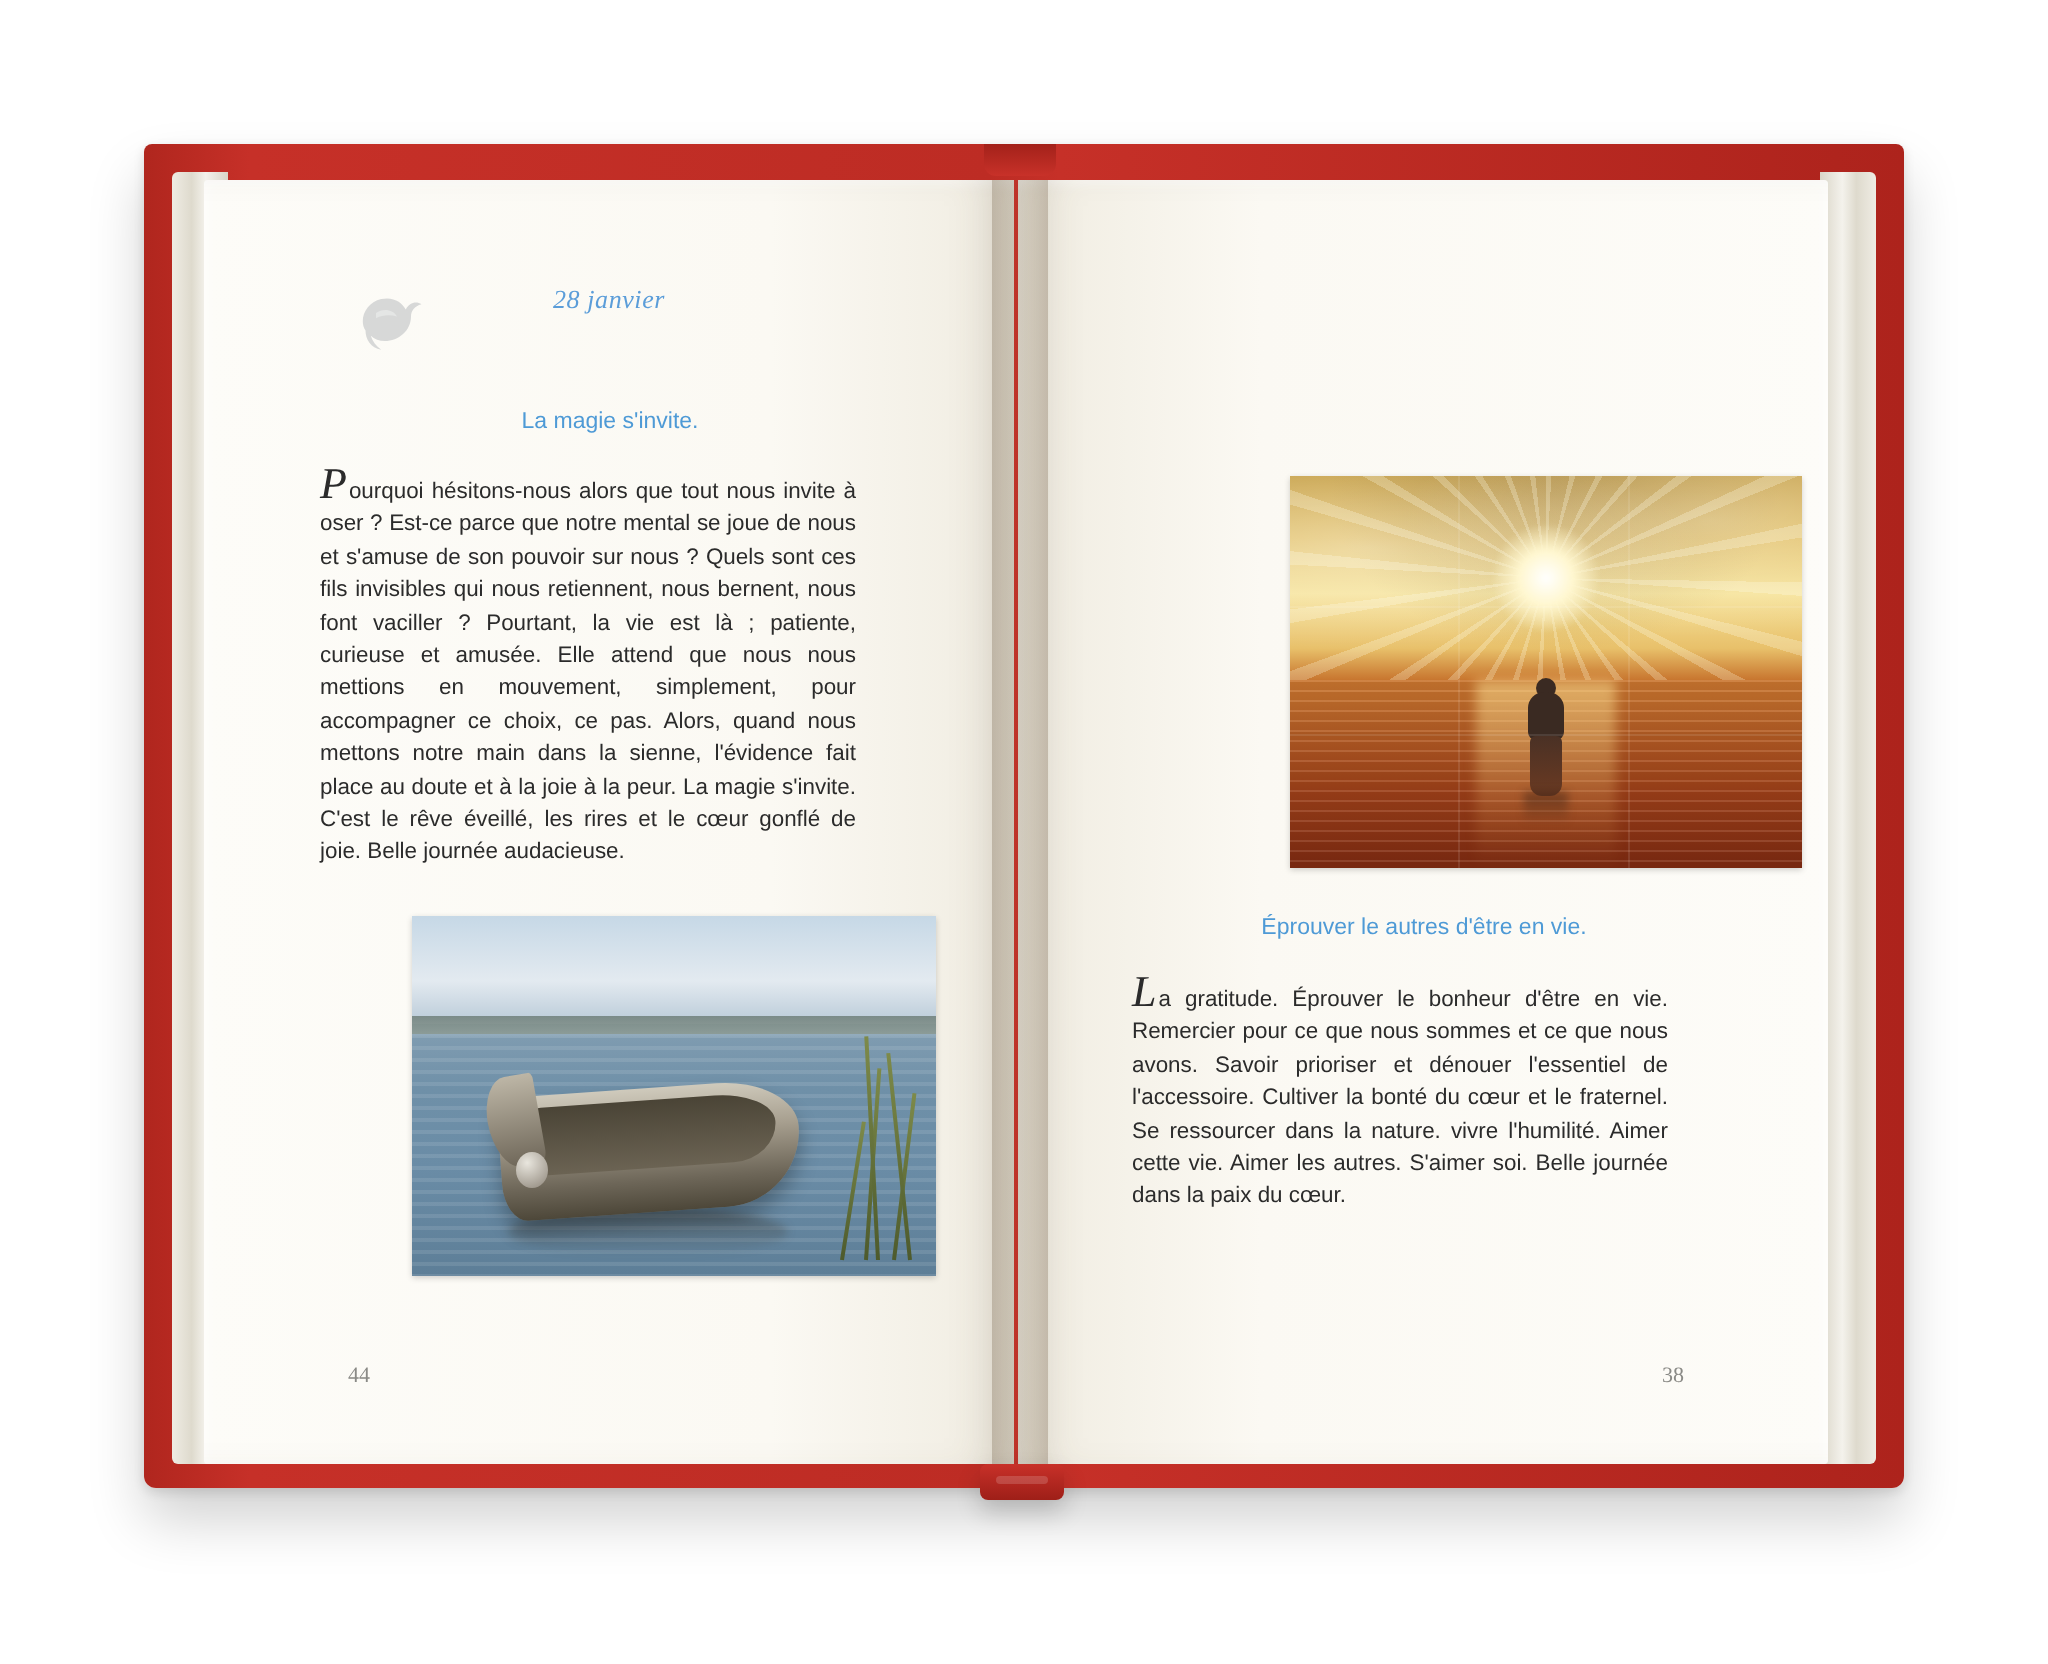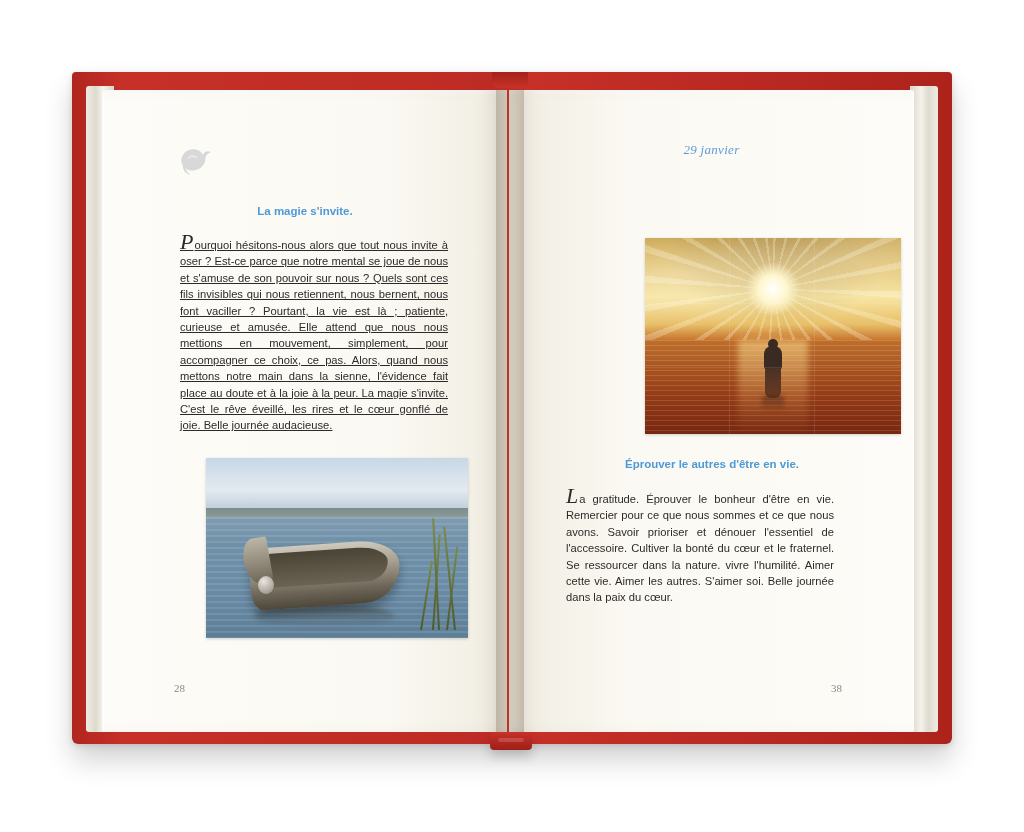--- a/index.html
+++ b/index.html
@@ -135,21 +135,20 @@
     letter-spacing: 0.3px;
   }
 
   .subtitle {
     position: absolute;
     width: 270px;
     text-align: center;
     font-family: "Liberation Sans", sans-serif;
     font-size: 11.5px;
     color: #4e9ad6;
-    font-weight: bold;
   }
 
   .body-text {
     position: absolute;
     width: 268px;
     font-family: "Liberation Sans", sans-serif;
     font-size: 11.2px;
     line-height: 16.4px;
     color: #2b2b2b;
     text-align: justify;
@@ -373,51 +372,51 @@
     <div class="edge right"></div>
 
     <div class="page left">
       <div class="content">
 
         <svg class="dove" viewBox="0 0 48 48">
           <path d="M10 30 C6 24 10 14 19 12 C26 10.5 31 14 33 18 C35 14 39 13 42 15 C38 16 36 19 36 22 C36 30 29 36 21 36 C18 36 15 35 13 33 C14 36 16 39 19 41 C13 40 10 35 10 30 Z" fill="#b9bcbf"></path>
           <path d="M16 20 C20 17 26 18 28 22 C24 21 20 21 16 23 Z" fill="#d2d5d8"></path>
         </svg>
 
+        <div class="date">28 janvier</div>
 
         <div class="subtitle" style="left: 68px; top: 115px;">La magie s'invite.</div>
 
-        <div class="body-text" style="left: 78px; top: 144px; text-decoration: underline;">
+        <div class="body-text" style="left: 58px; top: 144px;">
           <span class="dropcap">P</span><span>ourquoi hésitons-nous alors que tout nous invite à oser ? Est-ce parce que notre mental se joue de nous et s'amuse de son pouvoir sur nous ? Quels sont ces fils invisibles qui nous retiennent, nous bernent, nous font vaciller ? Pourtant, la vie est là ; patiente, curieuse et amusée. Elle attend que nous nous mettions en mouvement, simplement, pour accompagner ce choix, ce pas. Alors, quand nous mettons notre main dans la sienne, l'évidence fait place au doute et à la joie à la peur. La magie s'invite. C'est le rêve éveillé, les rires et le cœur gonflé de joie. Belle journée audacieuse.</span>
         </div>
 
         <div class="photo photo-boat">
           <div class="boat-sky-band"></div>
           <div class="boat-far-shore"></div>
           <div class="boat-water-glint"></div>
           <div class="boat-reflect"></div>
           <div class="boat-hull"></div>
           <div class="boat-inner"></div>
           <div class="boat-bow"></div>
           <div class="buoy"></div>
           <div class="reed" style="right: 34px; height: 96px; transform: rotate(4deg);"></div>
           <div class="reed" style="right: 28px; height: 112px; transform: rotate(-3deg);"></div>
           <div class="reed" style="right: 20px; height: 84px; transform: rotate(7deg);"></div>
           <div class="reed" style="right: 12px; height: 104px; transform: rotate(-6deg);"></div>
           <div class="reed" style="right: 46px; height: 70px; transform: rotate(9deg);"></div>
         </div>
 
-        <div class="folio" style="left: 72px;">28</div>
+        <div class="folio" style="left: 72px;">44</div>
       </div>
     </div>
 
     <div class="page right">
       <div class="content">
 
-        <div class="date">29 janvier</div>
 
         <div class="photo photo-sun">
           <div class="sun-clouds"></div>
           <div class="sun-rays"></div>
           <div class="sun-core"></div>
           <div class="sun-water"></div>
           <div class="sun-path"></div>
           <div class="walker">
             <div class="head"></div>
             <div class="torso"></div>

